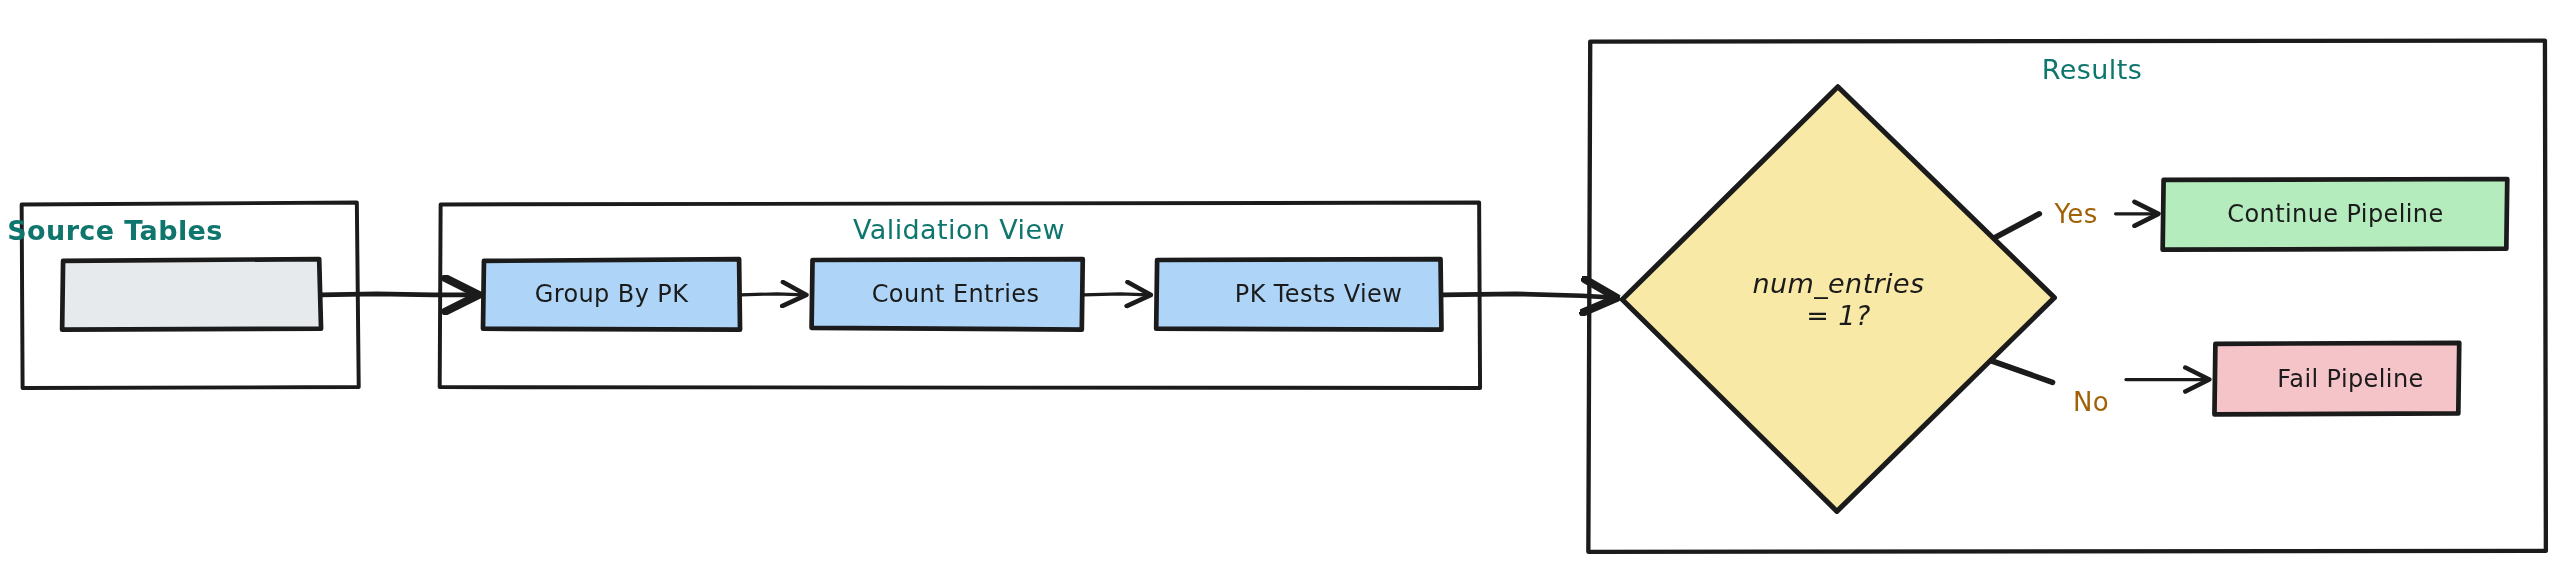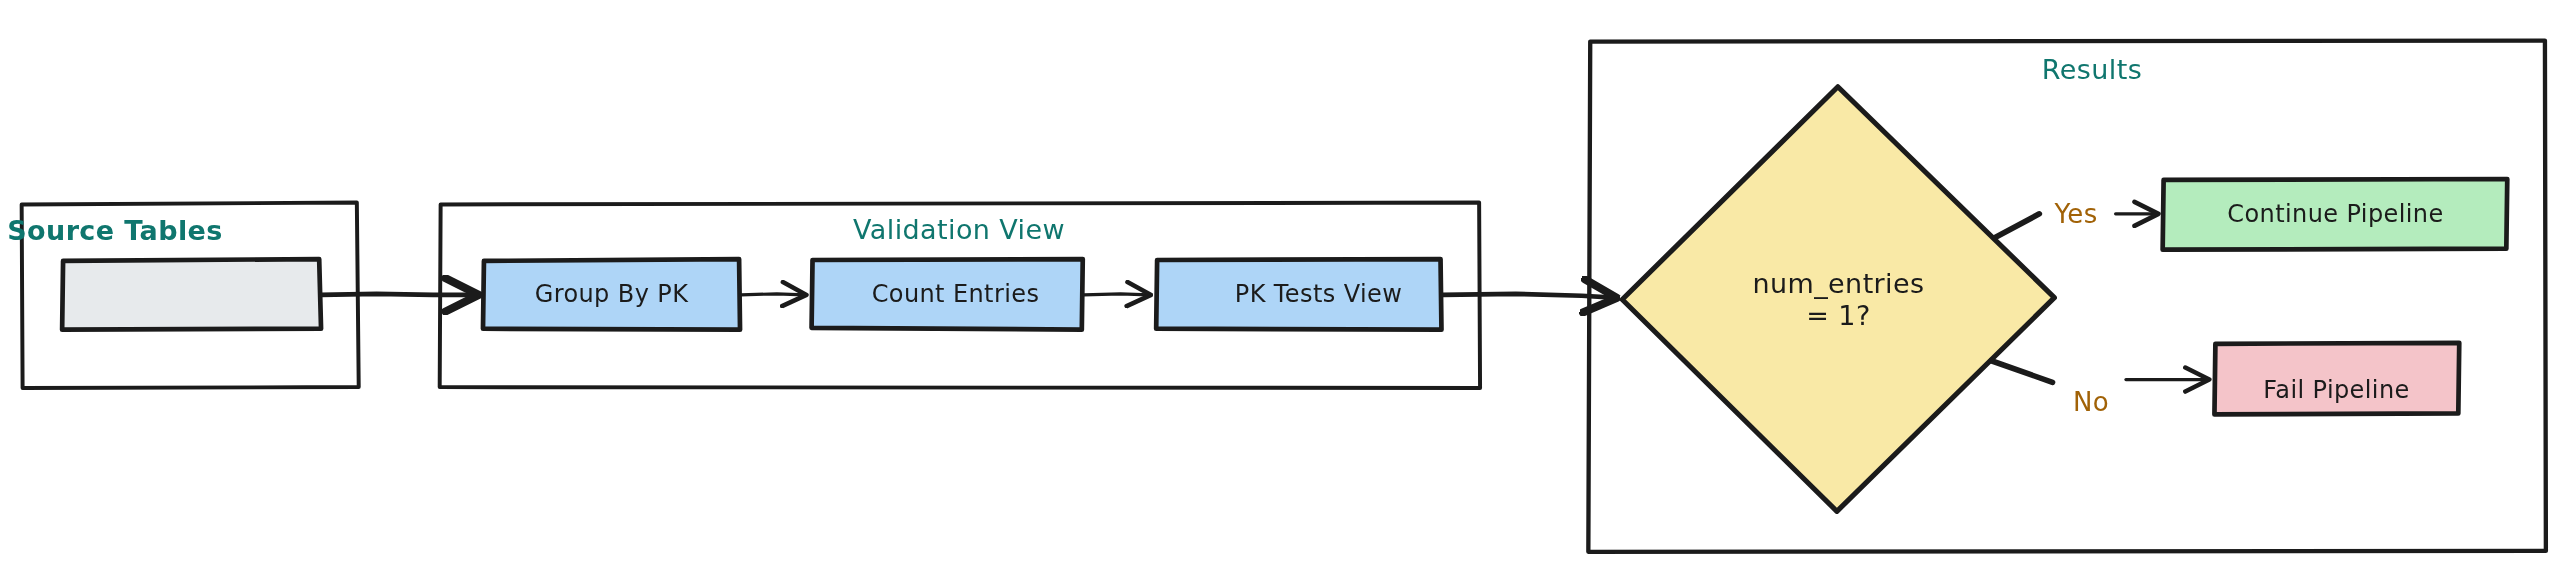--- a/index.html
+++ b/index.html
@@ -95,25 +95,25 @@
 
   <div class="group-title" style="left:2092px;top:54px;">Results</div>
 
 
   <div class="node-label" style="left:483px;top:259px;width:257px;height:71px;">Group By PK</div>
 
   <div class="node-label" style="left:820px;top:259px;width:271px;height:71px;">Count Entries</div>
 
   <div class="node-label" style="left:1156px;top:259px;width:285px;height:71px;margin-left:20px;">PK Tests View</div>
 
-  <div class="node-label mono-ish" style="left:1716px;top:256px;width:245px;height:87px;">num_entries
+  <div class="node-label mono-ish" style="left:1716px;top:256px;width:245px;height:87px;font-style:italic;">num_entries
 = 1?</div>
 
   <div class="node-label" style="left:2163px;top:179px;width:345px;height:71px;">Continue Pipeline</div>
 
-  <div class="node-label" style="left:2214px;top:354px;width:245px;height:72px;">Fail Pipeline</div>
+  <div class="node-label" style="left:2214px;top:343px;width:245px;height:72px;padding-left:14px;">Fail Pipeline</div>
 
   <div class="edge-label" style="left:2076px;top:214px;">Yes</div>
 
   <div class="edge-label" style="left:2091px;top:402px;">No</div>
 
 </div>
 
 
 </body></html>

